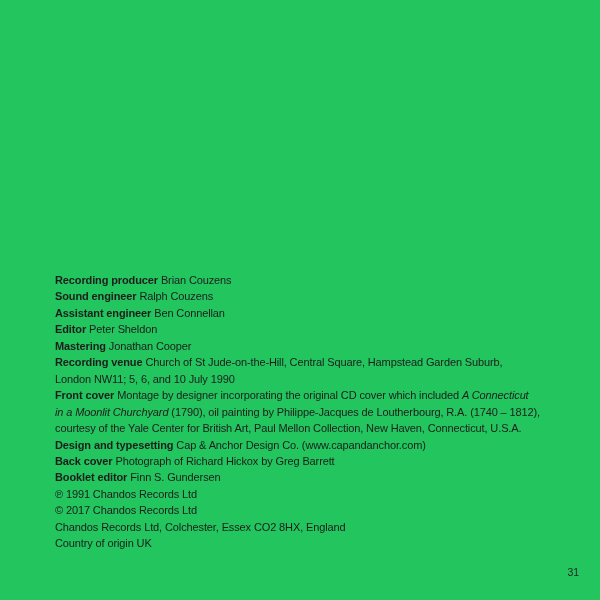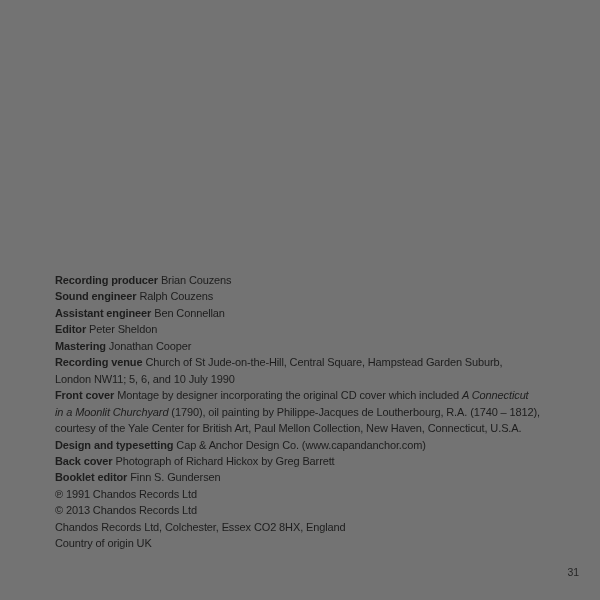--- a/index.html
+++ b/index.html
@@ -4,21 +4,21 @@
 <style>
   html, body {
     margin: 0;
     padding: 0;
     background: #ffffff;
   }
   .page {
     position: relative;
     width: 600px;
     height: 600px;
-    background: #737373;
+    background: #22c55e;
     font-family: "Liberation Sans", sans-serif;
     color: #1d1d1d;
     overflow: hidden;
   }
   .credits {
     position: absolute;
     left: 55px;
     top: 272px;
     width: 520px;
     font-size: 11px;
@@ -53,18 +53,18 @@
       <div class="line"><span class="seg-bold">Mastering</span><span class="seg-regular"> Jonathan Cooper</span></div>
       <div class="line"><span class="seg-bold">Recording venue</span><span class="seg-regular"> Church of St Jude-on-the-Hill, Central Square, Hampstead Garden Suburb,</span></div>
       <div class="line"><span class="seg-regular">London NW11; 5, 6, and 10 July 1990</span></div>
       <div class="line"><span class="seg-bold">Front cover</span><span class="seg-regular"> Montage by designer incorporating the original CD cover which included </span><span class="seg-italic">A Connecticut</span></div>
       <div class="line"><span class="seg-italic">in a Moonlit Churchyard</span><span class="seg-regular"> (1790), oil painting by Philippe-Jacques de Loutherbourg, R.A. (1740 – 1812),</span></div>
       <div class="line"><span class="seg-regular">courtesy of the Yale Center for British Art, Paul Mellon Collection, New Haven, Connecticut, U.S.A.</span></div>
       <div class="line"><span class="seg-bold">Design and typesetting</span><span class="seg-regular"> Cap &amp; Anchor Design Co. (www.capandanchor.com)</span></div>
       <div class="line"><span class="seg-bold">Back cover</span><span class="seg-regular"> Photograph of Richard Hickox by Greg Barrett</span></div>
       <div class="line"><span class="seg-bold">Booklet editor</span><span class="seg-regular"> Finn S. Gundersen</span></div>
       <div class="line"><span class="seg-regular">℗ 1991 Chandos Records Ltd</span></div>
-      <div class="line"><span class="seg-regular">© 2013 Chandos Records Ltd</span></div>
+      <div class="line"><span class="seg-regular">© 2017 Chandos Records Ltd</span></div>
       <div class="line"><span class="seg-regular">Chandos Records Ltd, Colchester, Essex CO2 8HX, England</span></div>
       <div class="line"><span class="seg-regular">Country of origin UK</span></div>
     </div>
   <div class="page-number">31</div>
 </div>
 
 </body></html>

